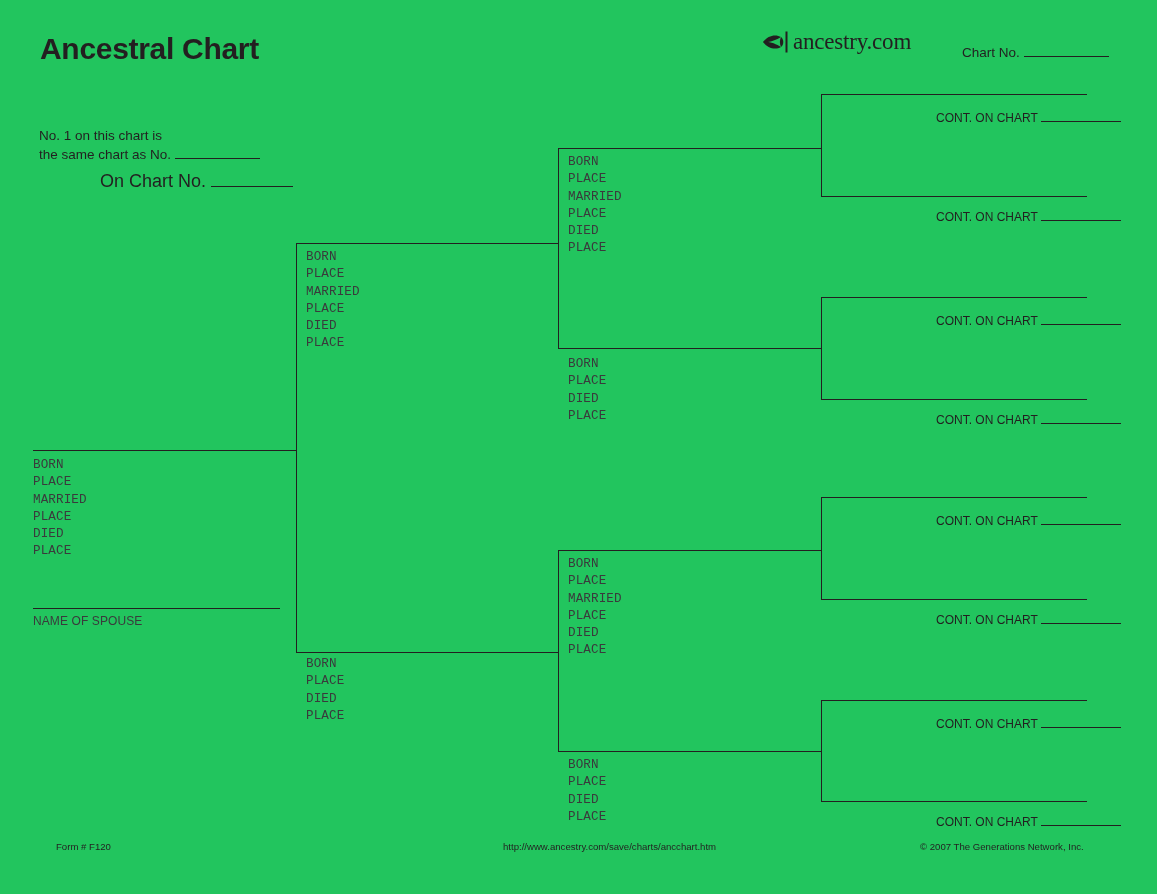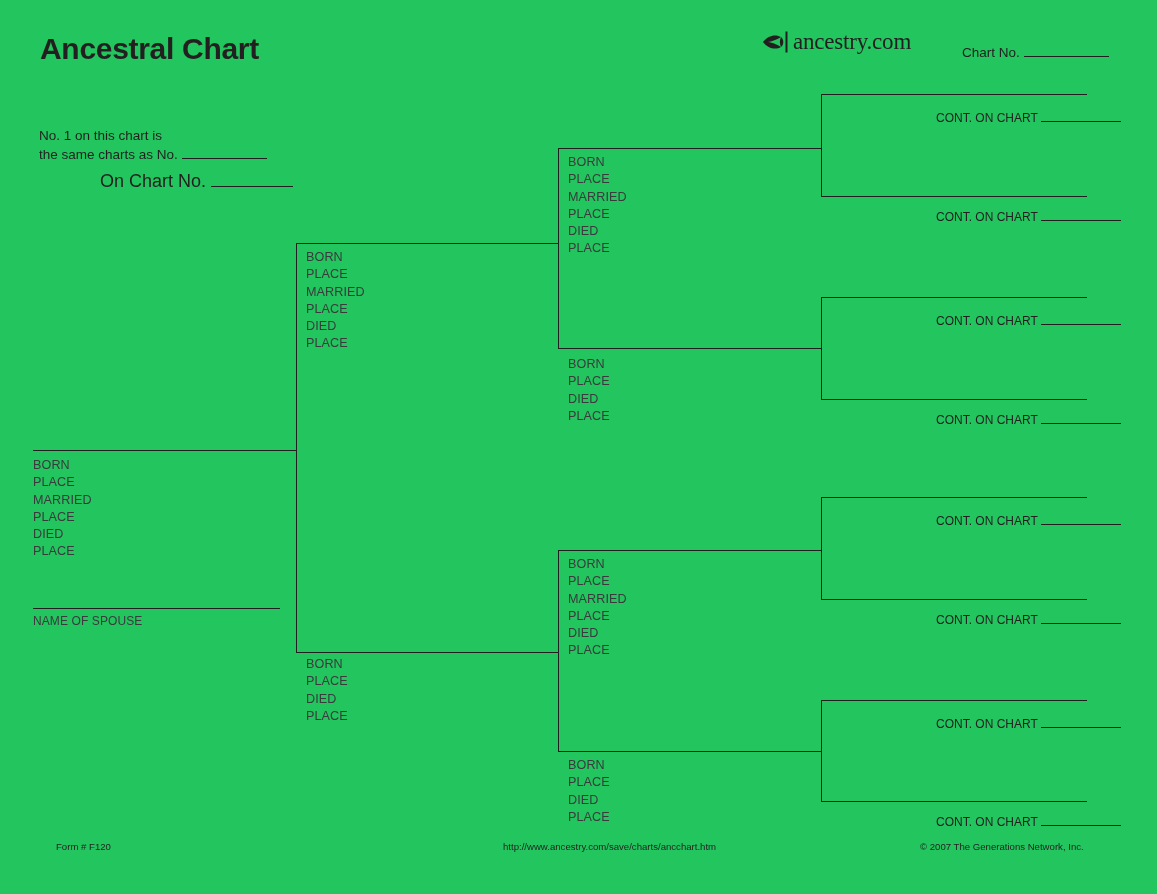--- a/index.html
+++ b/index.html
@@ -103,21 +103,21 @@
 
   
   .fields {
     position: absolute;
     font-size: 12.6px;
     line-height: 17.3px;
     letter-spacing: 0.1px;
     color: #3a3a3c;
     white-space: nowrap;
   }
-  .fields span { display: block; }
+  .fields span { display: block; font-family: Liberation Mono, monospace; }
 
   .spouse-label {
     position: absolute;
     font-size: 12px;
     letter-spacing: 0.1px;
     color: #3a3a3c;
     white-space: nowrap;
   }
 
   .cont {
@@ -158,21 +158,21 @@
   </div>
 
   <div class="chart-no">
     <span>Chart No.</span>
     <span class="blank w85"></span>
   </div>
 
   <div class="samenote">
     <span>No. 1 on this chart is</span>
     <span class="row2">
-      <span>the same charts as No.</span>
+      <span>the same chart as No.</span>
       <span class="blank w85"></span>
     </span>
   </div>
   <div class="onchart">
     <span>On Chart No.</span>
     <span class="blank w82"></span>
   </div>
 
   <div class="hline" style="left:33px; top:450px; width:263px;"></div>
   <div class="fields" style="left:33px; top:457px;">

